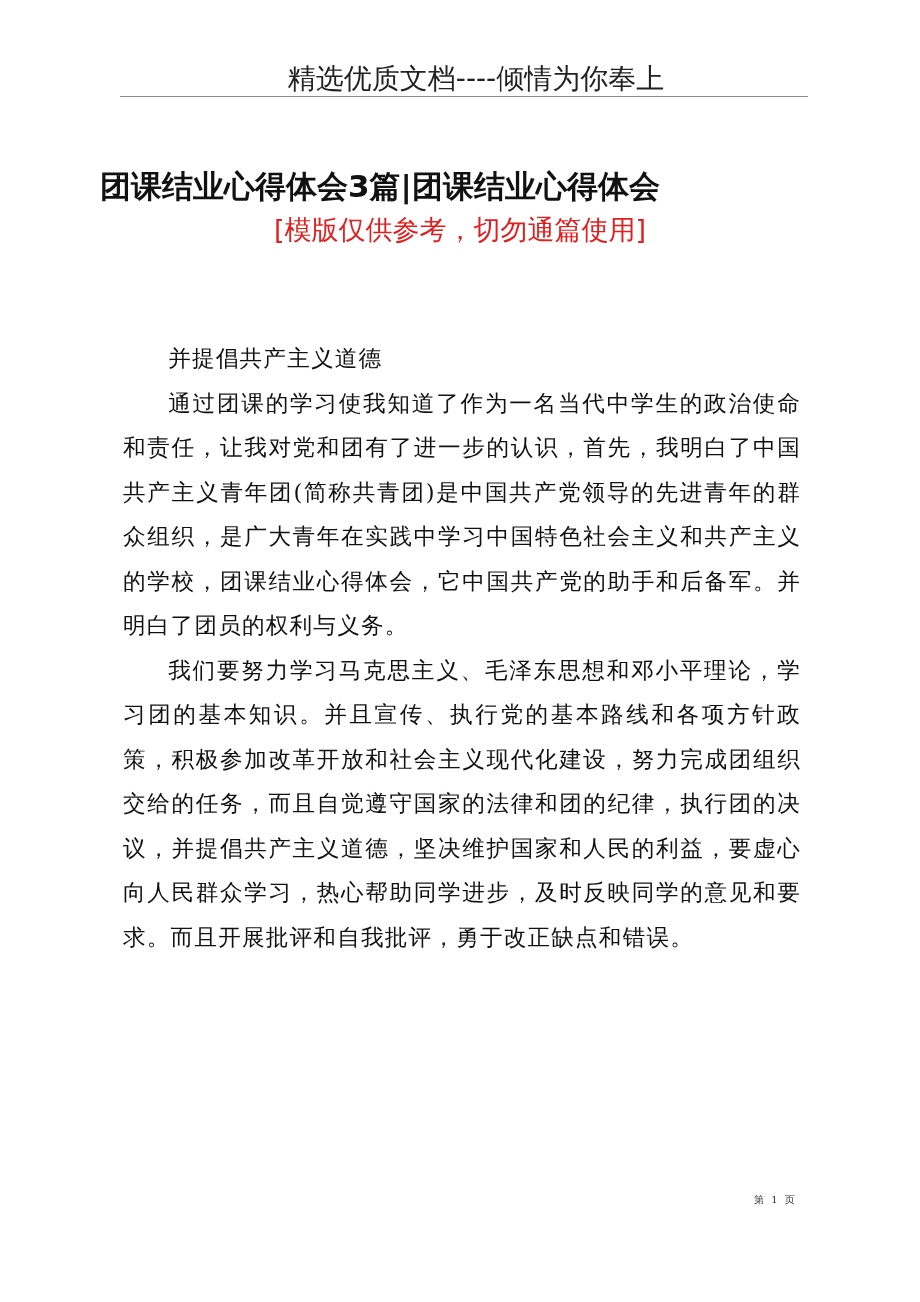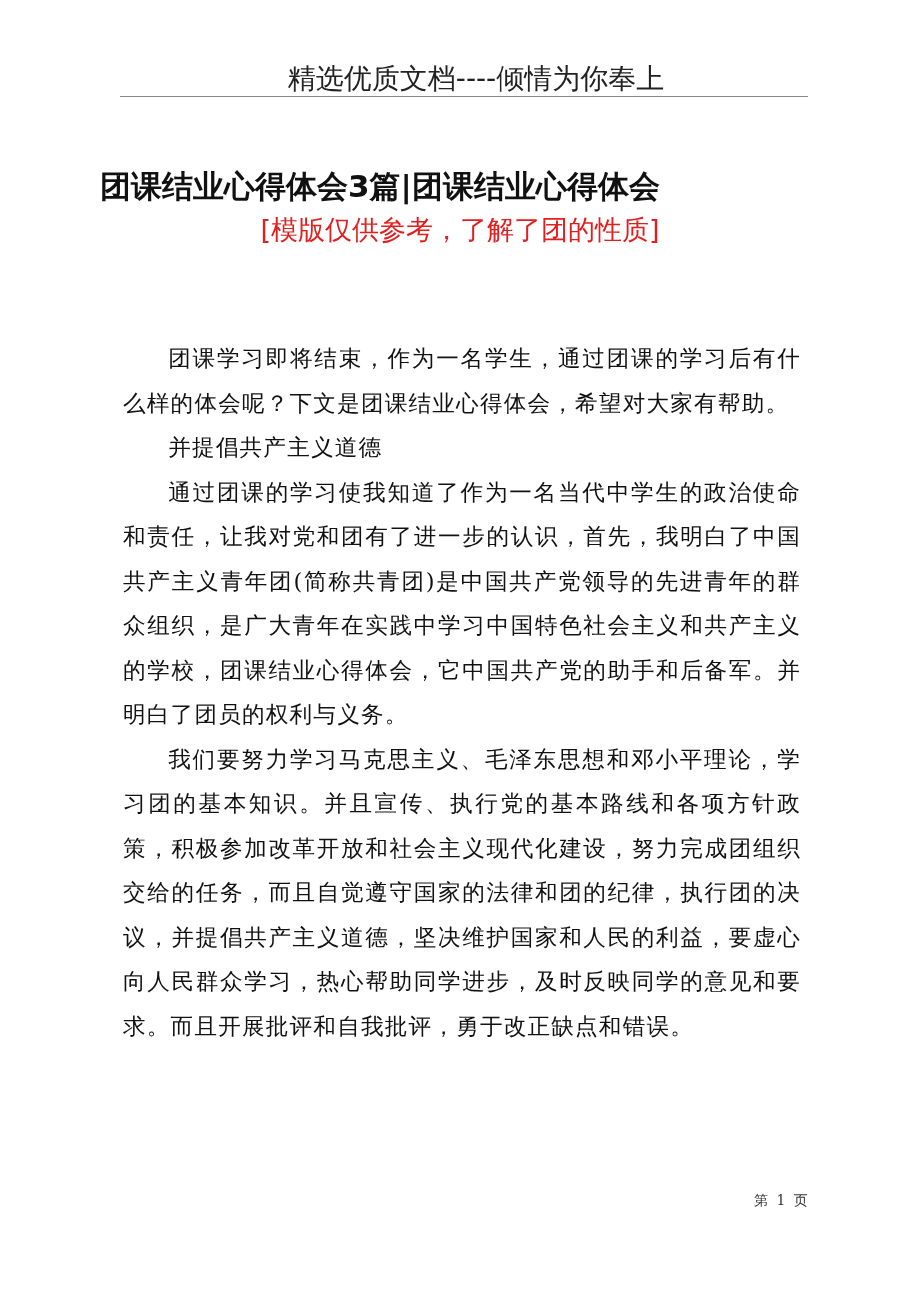--- a/index.html
+++ b/index.html
@@ -68,35 +68,34 @@
       text-align: justify;
     }
     .body-text p {
       margin: 0;
       text-indent: 2em;
     }
     .page-number {
       position: absolute;
       left: 754px;
       top: 1191px;
-      font-size: 14px;
+      font-size: 10px;
       line-height: 18px;
       color: #333333;
       letter-spacing: 2px;
     }
   </style>
 </head>
 <body>
 
 <div class="header">精选优质文档----倾情为你奉上</div>
 <div class="header-rule"></div>
 
 <div class="title">团课结业心得体会3篇|团课结业心得体会</div>
-<div class="subtitle">[模版仅供参考，了解了团的性质]</div>
+<div class="subtitle">[模版仅供参考，切勿通篇使用]</div>
 
 <div class="body-text">
-  <p>团课学习即将结束，作为一名学生，通过团课的学习后有什么样的体会呢？下文是团课结业心得体会，希望对大家有帮助。</p>
   <p>并提倡共产主义道德</p>
   <p>通过团课的学习使我知道了作为一名当代中学生的政治使命和责任，让我对党和团有了进一步的认识，首先，我明白了中国共产主义青年团(简称共青团)是中国共产党领导的先进青年的群众组织，是广大青年在实践中学习中国特色社会主义和共产主义的学校，团课结业心得体会，它中国共产党的助手和后备军。并明白了团员的权利与义务。</p>
   <p>我们要努力学习马克思主义、毛泽东思想和邓小平理论，学习团的基本知识。并且宣传、执行党的基本路线和各项方针政策，积极参加改革开放和社会主义现代化建设，努力完成团组织交给的任务，而且自觉遵守国家的法律和团的纪律，执行团的决议，并提倡共产主义道德，坚决维护国家和人民的利益，要虚心向人民群众学习，热心帮助同学进步，及时反映同学的意见和要求。而且开展批评和自我批评，勇于改正缺点和错误。</p>
 </div>
 
 <div class="page-number">第 1 页</div>
 
 </body></html>

